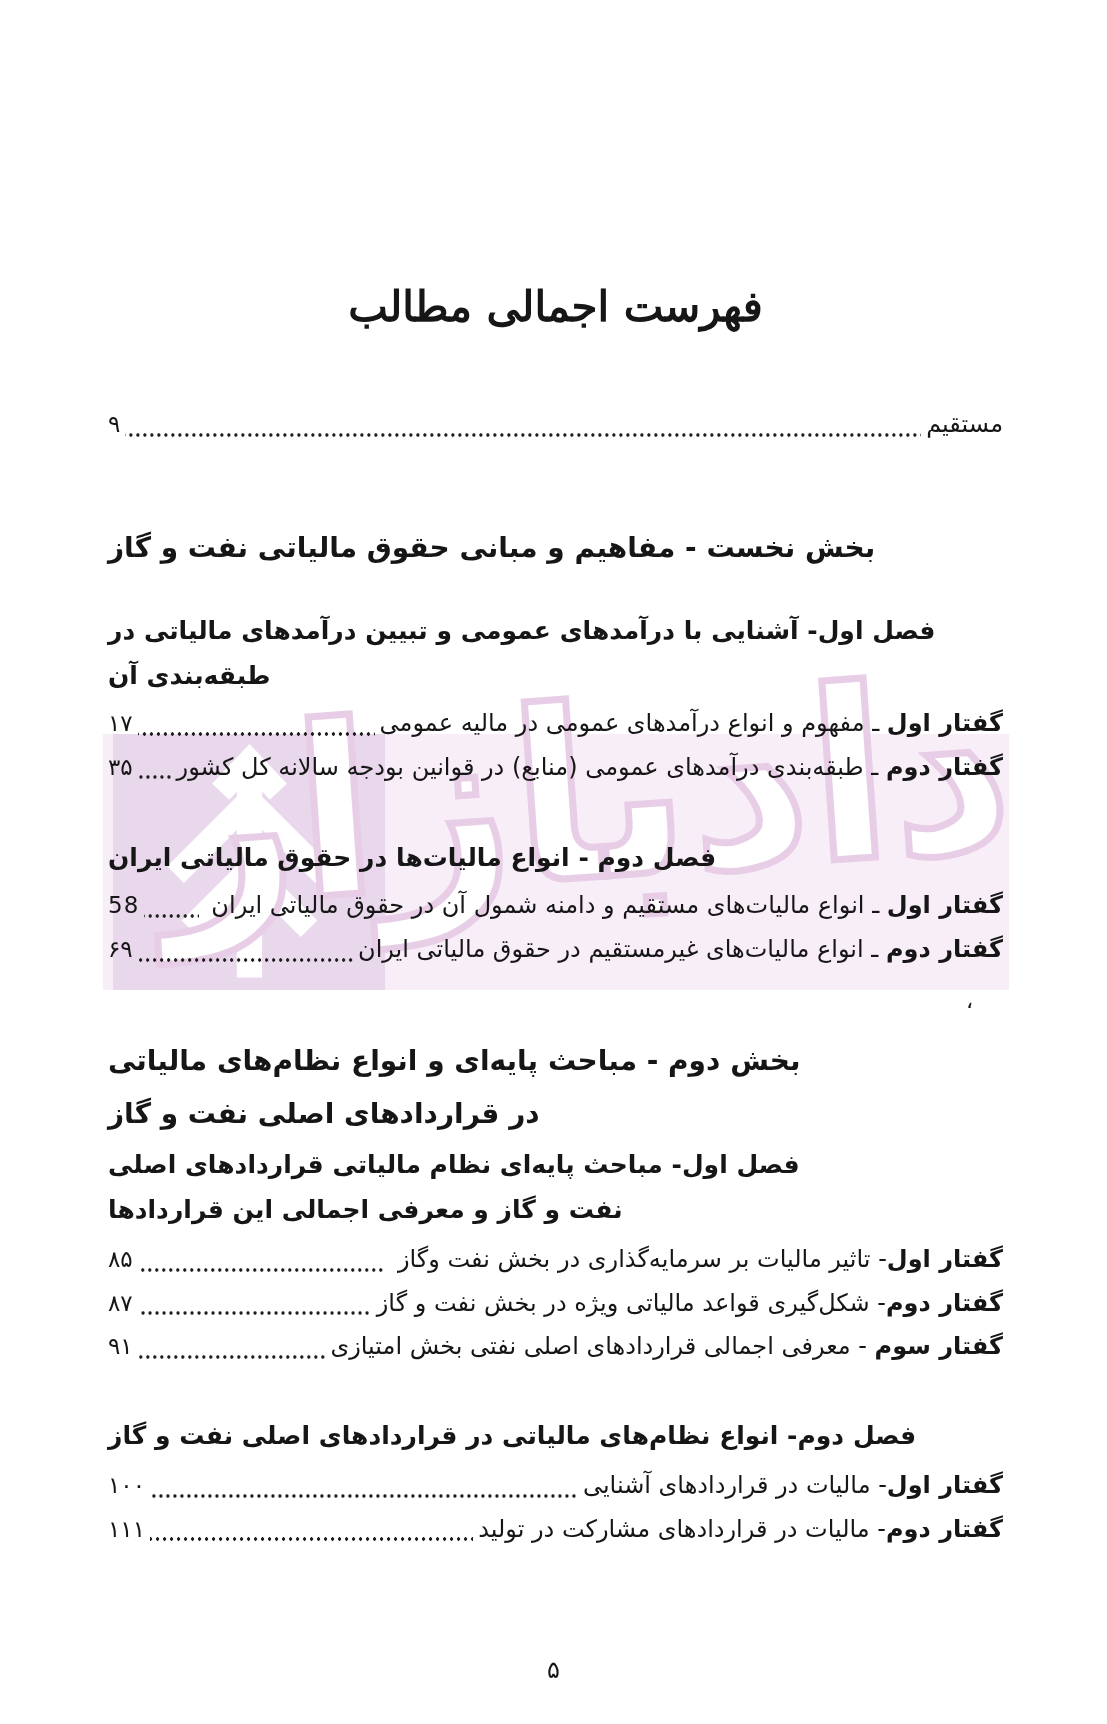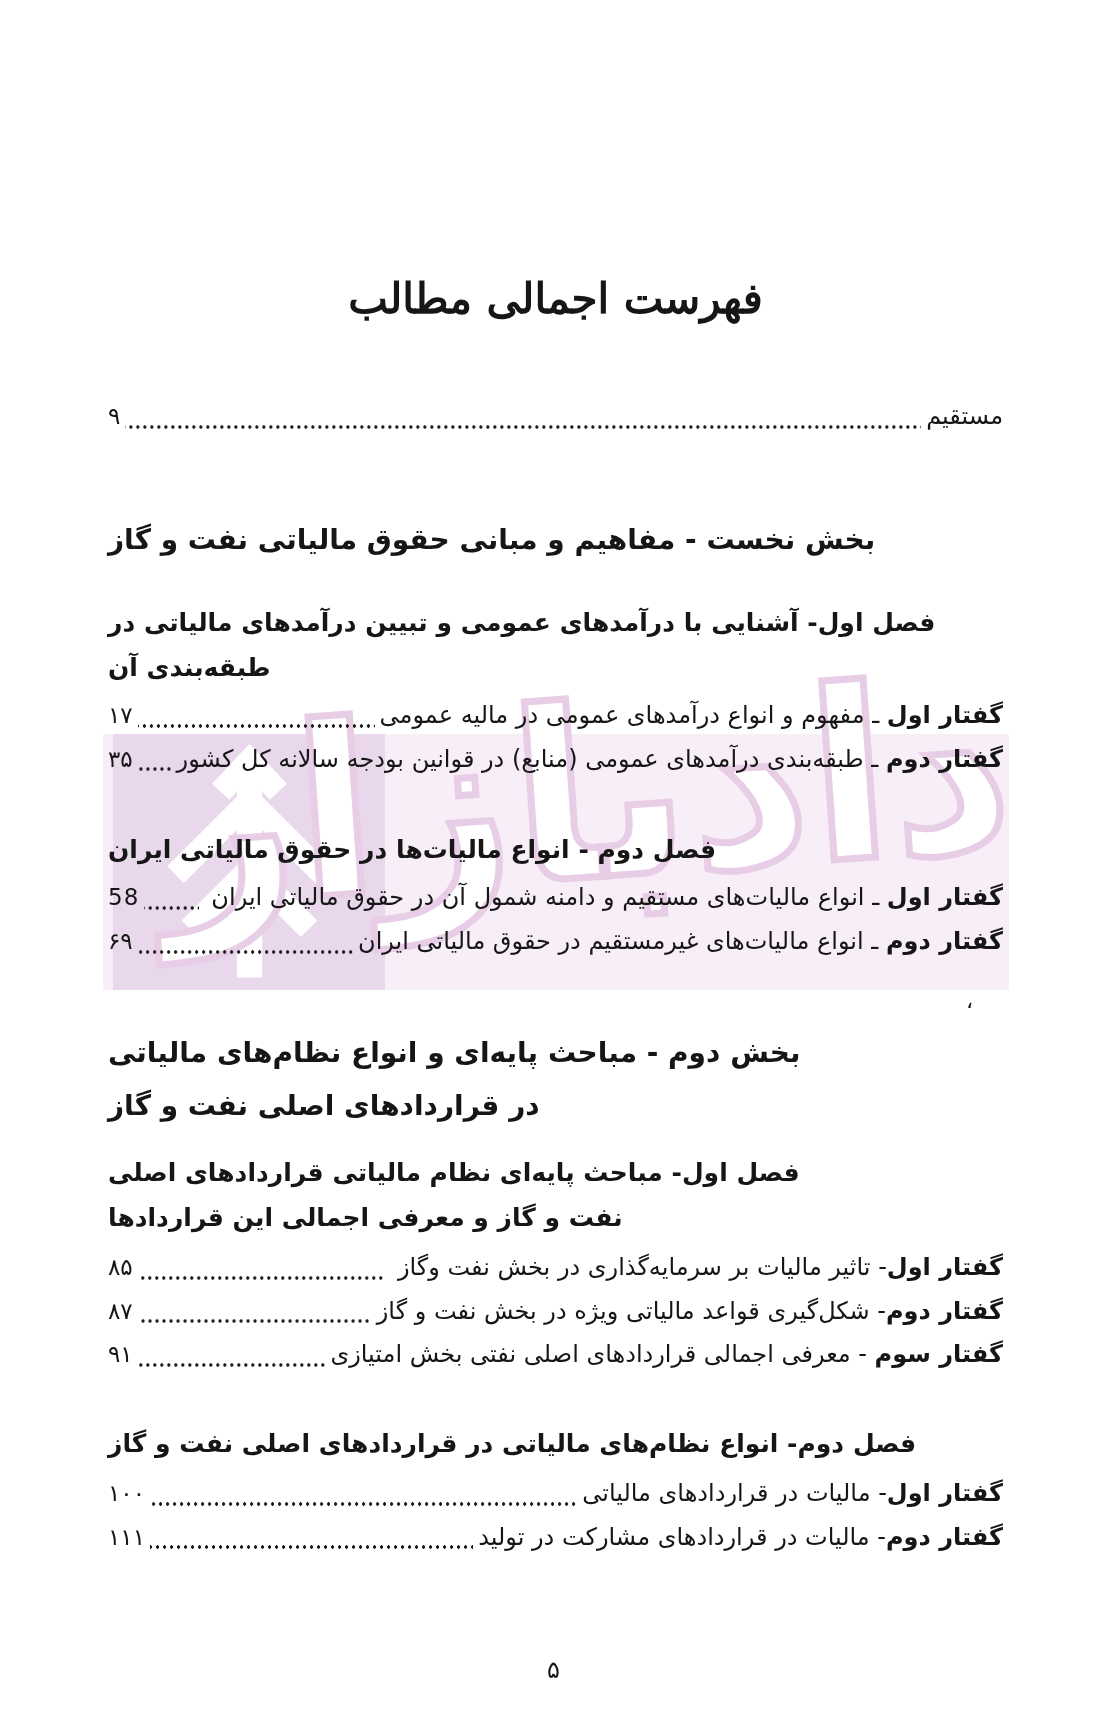--- a/index.html
+++ b/index.html
@@ -15,21 +15,21 @@
   .wm-square{position:absolute;left:10px;top:86px;width:272px;height:256px;background:#e9d8ec;
     display:flex;align-items:center;justify-content:center;}
   .wm-square svg{width:225px;height:238px;}
   .wm-word{
     position:absolute;left:262px;top:-18px;width:648px;height:370px;
     font-size:236px;font-weight:bold;line-height:1.35;text-align:center;
     color:#ffffff;-webkit-text-fill-color:#ffffff;-webkit-text-stroke:7px #e8cde6;
     transform:rotate(-4deg);white-space:nowrap;pointer-events:none;
   }
   
-  .content{position:relative;z-index:1;padding:8px 104px 0 108px;}
+  .content{position:relative;z-index:1;padding:16px 104px 0 108px;}
   .title{
     padding-top:266px;text-align:center;
     font-size:42px;font-weight:bold;letter-spacing:1px;
     font-family:"DejaVu Serif","Liberation Serif",serif;
   }
   .part-heading{text-align:left;font-weight:bold;font-size:28px;line-height:1.9;}
   .chapter-heading{text-align:left;font-weight:bold;font-size:25px;line-height:1.8;}
   .entry{display:flex;align-items:baseline;font-size:24px;line-height:1.82;}
   .entry .lbl{font-weight:bold;white-space:pre;}
   .entry .txt{white-space:pre;}
@@ -38,21 +38,21 @@
     flex:1 1 auto;height:7px;margin:0 5px;align-self:flex-end;margin-bottom:9px;
     background-image:radial-gradient(circle,#1d1d1d 1.5px,rgba(0,0,0,0) 1.9px);
     background-size:7px 6px;background-repeat:repeat-x;background-position:center bottom;
     min-width:12px;
   }
   .mt-intro{margin-top:72px;}
   .mt-part1{margin-top:74px;}
   .mt-ch1{margin-top:34px;margin-bottom:4px;}
   .mt-ch2{margin-top:46px;margin-bottom:4px;}
   .mt-part2{margin-top:62px;}
-  .mt-p2ch1{margin-top:18px;margin-bottom:6px;}
+  .mt-p2ch1{margin-top:2px;margin-bottom:6px;}
   .mt-p2ch2{margin-top:44px;margin-bottom:6px;}
   .footer-num{position:absolute;left:0;right:0;bottom:40px;text-align:center;
     font-size:24px;z-index:1;}
   .stray{position:absolute;top:988px;right:134px;font-size:22px;z-index:1;}
 </style>
 </head>
 <body>
 
 <div class="watermark">
   <div class="wm-band"></div>
@@ -137,21 +137,21 @@
     <span class="lbl">گفتار سوم</span>
     <span class="txt"> - معرفی اجمالی قراردادهای اصلی نفتی بخش امتیازی</span>
     <span class="dots"></span>
     <span class="num">۹۱</span>
   </div>
 
   <div class="chapter-heading mt-p2ch2">فصل دوم- انواع نظام‌های مالیاتی در قراردادهای اصلی نفت و گاز</div>
 
   <div class="entry">
     <span class="lbl">گفتار اول</span>
-    <span class="txt">- مالیات در قراردادهای مالیاتی</span>
+    <span class="txt">- مالیات در قراردادهای آشنایی</span>
     <span class="dots"></span>
     <span class="num">۱۰۰</span>
   </div>
   <div class="entry">
     <span class="lbl">گفتار دوم</span>
     <span class="txt">- مالیات در قراردادهای مشارکت در تولید</span>
     <span class="dots"></span>
     <span class="num">۱۱۱</span>
   </div>
 

